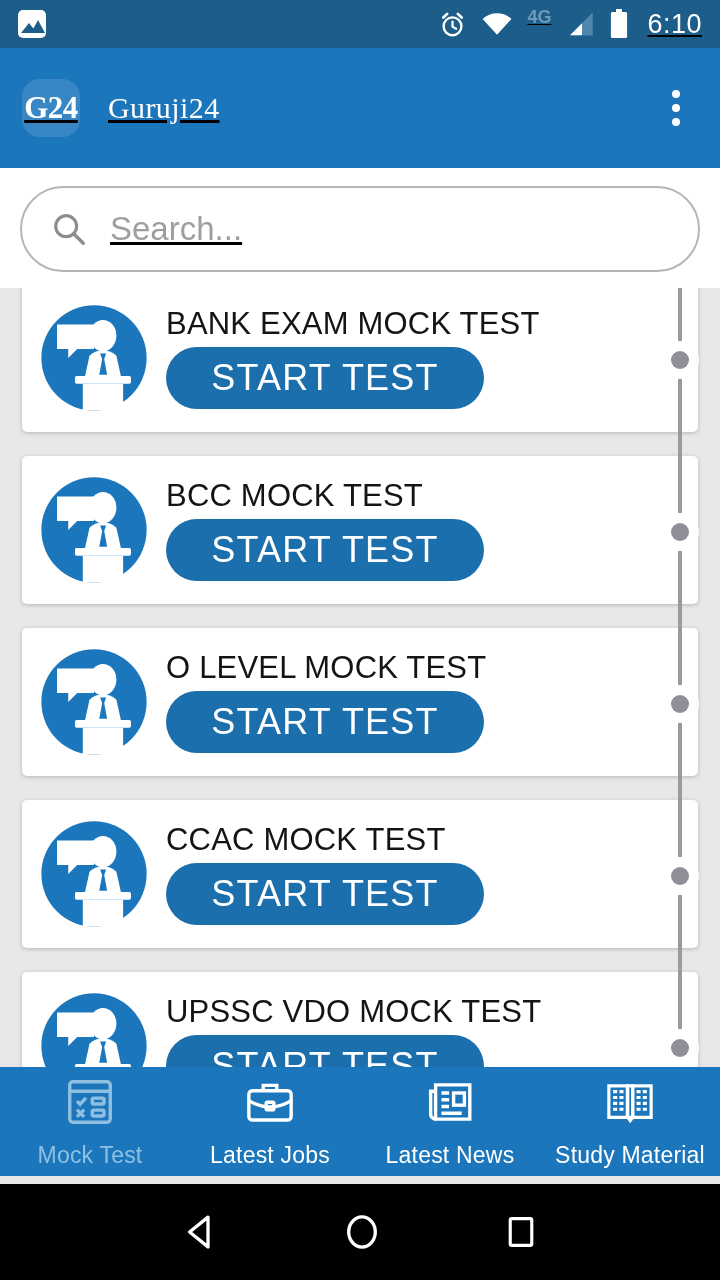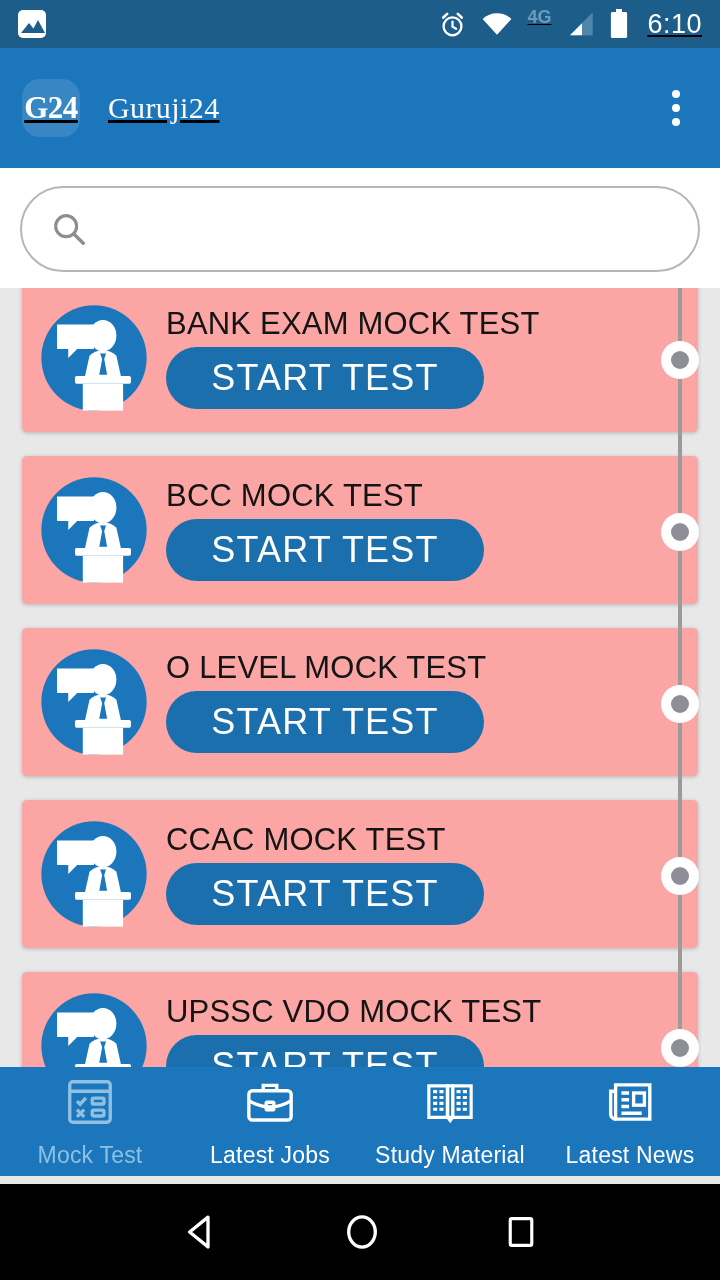--- a/index.html
+++ b/index.html
@@ -145,21 +145,21 @@
   .listarea {
     position:absolute;
     top:288px; left:0;
     width:720px;
     height:787px;
     background:#e8e8e8;
     overflow:hidden;
   }
   .cards { padding:0 22px; }
   .card {
-    background:#fca5a5;
+    background:#ffffff;
     border-radius:5px;
     box-shadow:0 1px 4px rgba(0,0,0,.22);
     margin-bottom:24px;
     height:148px;
     display:flex;
     align-items:center;
     padding:0 16px;
   }
   .card:first-child { margin-top:-4px; }
   .card-icon { flex:none; width:112px; height:112px; }
@@ -298,20 +298,21 @@
         <i></i>
     </div>
   </div>
 
   <div class="searchwrap">
     <div class="searchbar">
       <svg width="38" height="38" viewBox="0 0 24 24">
         <circle cx="10.2" cy="10.2" r="6.6" fill="none" stroke="#8e8e8e" stroke-width="2"></circle>
         <path d="M15.1 15.1 21 21" stroke="#8e8e8e" stroke-width="2.2" stroke-linecap="round"></path>
       </svg>
+      <span class="search-ph">Search...</span>
     </div>
   </div>
 
   <div class="listarea">
     <div class="cards" id="cards-root">
         <div class="card">
     <div class="card-icon"><svg viewBox="0 0 100 100" width="112" height="112">
     <circle cx="50" cy="50" r="47" fill="#1b76bc"></circle>
     <g fill="#ffffff">
       <path d="M17 20h33v22H35l-8 8v-8h-10z"></path>
@@ -445,37 +446,37 @@
       <div class="nav-item">
         <span><svg width="54" height="54" viewBox="0 0 24 24" fill="none" stroke="currentColor" stroke-width="1.5">
       <rect x="2.6" y="7" width="18.8" height="13" rx="1.6"></rect>
       <path d="M9 7V4.6h6V7"></path>
       <path d="M2.6 11.4c3.2 2 6.2 2.8 9.4 2.8s6.2-.8 9.4-2.8"></path>
       <rect x="10.3" y="12.1" width="3.4" height="3.4" rx="0.5"></rect>
     </svg></span>
     <span class="nav-label">Latest Jobs</span>
       </div>
       <div class="nav-item">
+        <span><svg width="54" height="54" viewBox="0 0 24 24" fill="none" stroke="currentColor" stroke-width="1.5">
+      <path d="M5.6 4.4h15.2v15.2H5.6z"></path>
+      <path d="M5.6 7.2H3.4v10.2a2.2 2.2 0 0 0 2.2 2.2"></path>
+      <path d="M8.2 8h3.4M8.2 11h3.4M8.2 14h3.4M8.2 17h9"></path>
+      <rect x="13.6" y="8" width="4.8" height="5.4"></rect>
+    </svg></span>
+    <span class="nav-label">Latest News</span>
+      </div>
+      <div class="nav-item">
         <span><svg width="54" height="54" viewBox="0 0 24 24" fill="none" stroke="currentColor" stroke-width="1.4">
       <path d="M2.6 4.8h8.2v14H2.6zM13.2 4.8h8.2v14h-8.2z"></path>
       <path d="M11 4.8h2.2v14H11z"></path>
       <path d="M11 18.8l1.1 1.5 1.1-1.5"></path>
       <path d="M4.5 7.4h1.8M7.3 7.4h1.8M4.5 10h1.8M7.3 10h1.8M4.5 12.6h1.8M7.3 12.6h1.8M4.5 15.2h1.8M7.3 15.2h1.8"></path>
       <path d="M14.9 7.4h1.8M17.7 7.4h1.8M14.9 10h1.8M17.7 10h1.8M14.9 12.6h1.8M17.7 12.6h1.8M14.9 15.2h1.8M17.7 15.2h1.8"></path>
     </svg></span>
     <span class="nav-label">Study Material</span>
-      </div>
-      <div class="nav-item">
-        <span><svg width="54" height="54" viewBox="0 0 24 24" fill="none" stroke="currentColor" stroke-width="1.5">
-      <path d="M5.6 4.4h15.2v15.2H5.6z"></path>
-      <path d="M5.6 7.2H3.4v10.2a2.2 2.2 0 0 0 2.2 2.2"></path>
-      <path d="M8.2 8h3.4M8.2 11h3.4M8.2 14h3.4M8.2 17h9"></path>
-      <rect x="13.6" y="8" width="4.8" height="5.4"></rect>
-    </svg></span>
-    <span class="nav-label">Latest News</span>
       </div>
     </div>
 
   <div class="androidnav">
     <svg class="an-btn" width="42" height="42" viewBox="0 0 24 24">
       <path d="M16 3.5 5.5 12 16 20.5Z" fill="none" stroke="#ffffff" stroke-width="1.9" stroke-linejoin="round"></path>
     </svg>
     <svg class="an-btn" width="42" height="42" viewBox="0 0 24 24">
       <ellipse cx="12" cy="12" rx="7.6" ry="8.6" fill="none" stroke="#ffffff" stroke-width="1.9"></ellipse>
     </svg>

